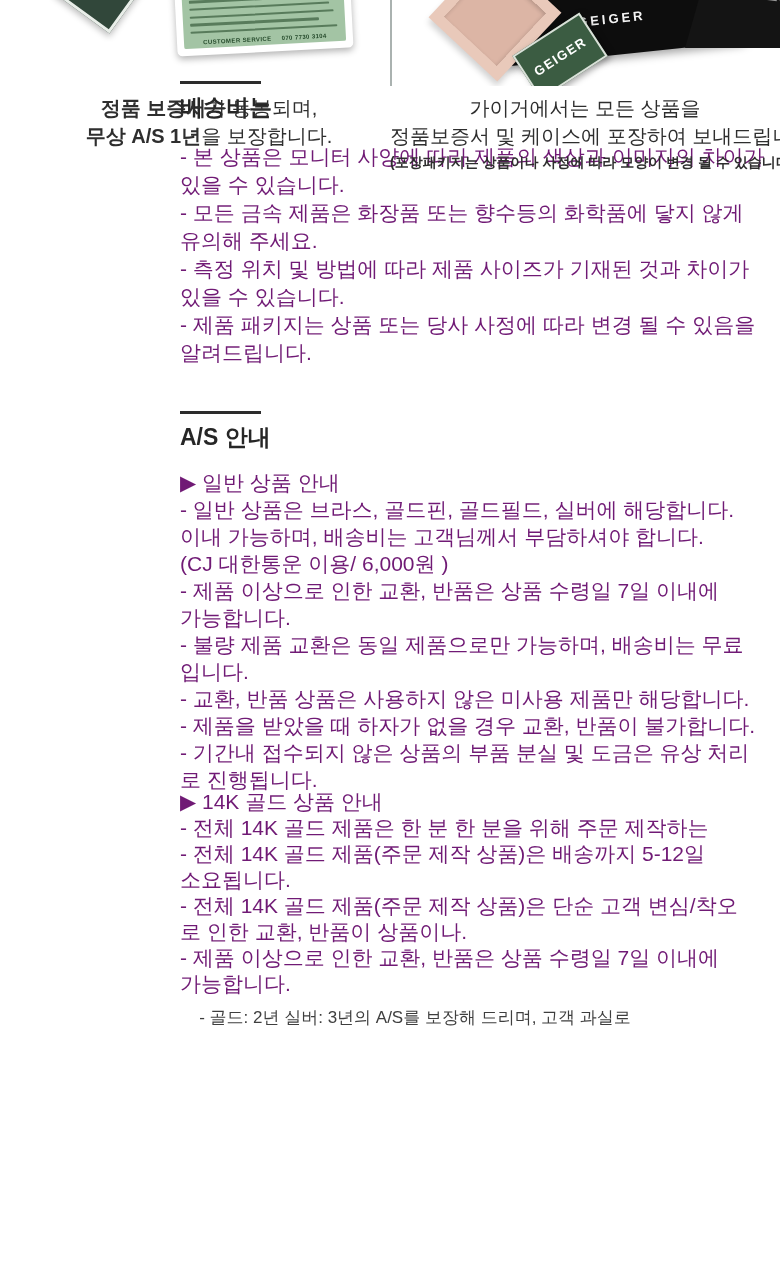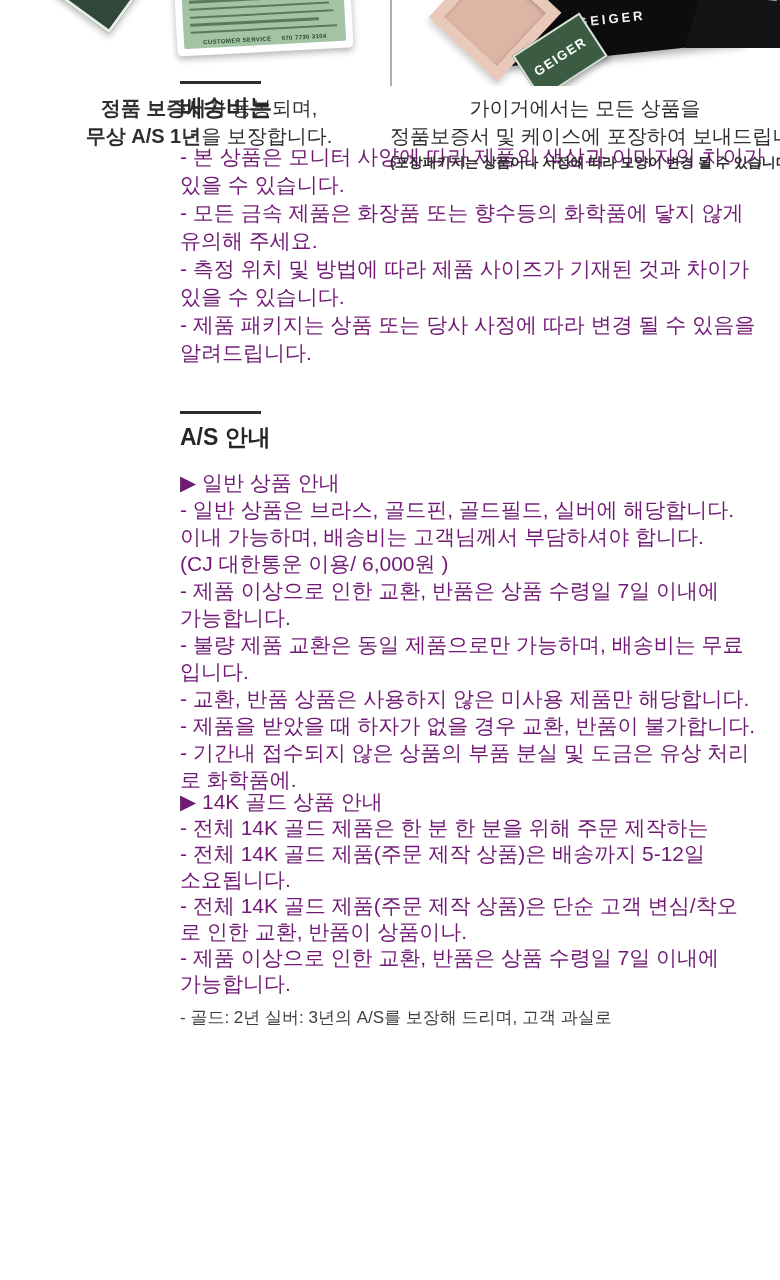--- a/index.html
+++ b/index.html
@@ -60,21 +60,21 @@
   .content { margin-left:180px; width:470px; }
   .rule { width:81px; height:3px; background:#2c2c2c; margin-bottom:8px; }
   h2 { font-size:23px; font-weight:600; color:#262626; line-height:30px; margin:0 0 21px; }
   .line { font-size:21px; color:#701a75; line-height:28px; white-space:nowrap; }
   section.notice { margin-top:81px; }
   section.as { margin-top:44px; }
   section.as .lines { margin-top:-4px; }
   section.as .line { line-height:27px; }
   .lines.gold { margin-top:22px; }
   .lines.gold .line { line-height:26px; }
-  .partial-line { margin-top:8px; font-size:17px; color:#3e3e3e; line-height:26px; white-space:nowrap; }
+  .partial-line { margin-top:8px; font-size:17px; color:#3e3e3e; line-height:26px; white-space:nowrap;text-align:center; }
 </style>
 </head>
 <body>
 
 <div class="page">
 
   <div class="hero">
     <div class="hero-col left">
       <div class="img-area">
         <div class="corner-box"></div>
@@ -144,21 +144,21 @@
           <div class="line">- 일반 상품은 브라스, 골드핀, 골드필드, 실버에 해당합니다.</div>
           <div class="line">이내 가능하며, 배송비는 고객님께서 부담하셔야 합니다.</div>
           <div class="line">(CJ 대한통운 이용/ 6,000원 )</div>
           <div class="line">- 제품 이상으로 인한 교환, 반품은 상품 수령일 7일 이내에</div>
           <div class="line">가능합니다.</div>
           <div class="line">- 불량 제품 교환은 동일 제품으로만 가능하며, 배송비는 무료</div>
           <div class="line">입니다.</div>
           <div class="line">- 교환, 반품 상품은 사용하지 않은 미사용 제품만 해당합니다.</div>
           <div class="line">- 제품을 받았을 때 하자가 없을 경우 교환, 반품이 불가합니다.</div>
           <div class="line">- 기간내 접수되지 않은 상품의 부품 분실 및 도금은 유상 처리</div>
-          <div class="line">로 화학품에.</div>
+          <div class="line">로 진행됩니다.</div>
         </div>
       <div class="lines gold">
           <div class="line">▶ 14K 골드 상품 안내</div>
           <div class="line">- 전체 14K 골드 제품은 한 분 한 분을 위해 주문 제작하는</div>
           <div class="line">- 전체 14K 골드 제품(주문 제작 상품)은 배송까지 5-12일</div>
           <div class="line">소요됩니다.</div>
           <div class="line">- 전체 14K 골드 제품(주문 제작 상품)은 단순 고객 변심/착오</div>
           <div class="line">로 인한 교환, 반품이 상품이나.</div>
           <div class="line">- 제품 이상으로 인한 교환, 반품은 상품 수령일 7일 이내에</div>
           <div class="line">가능합니다.</div>

